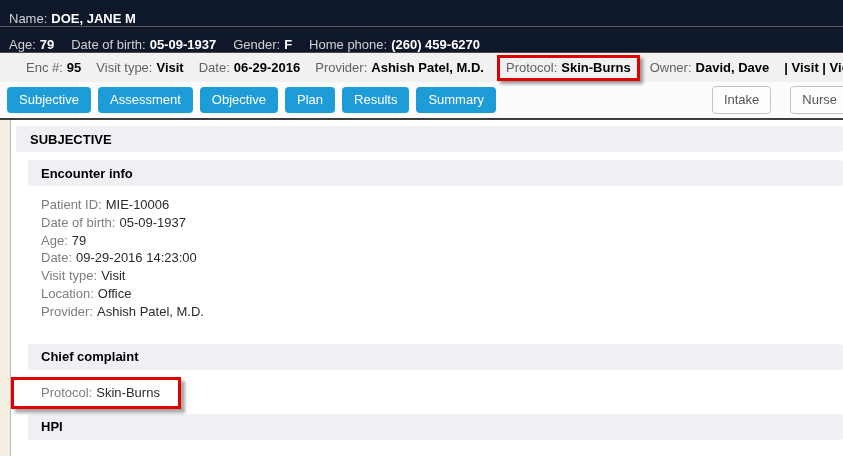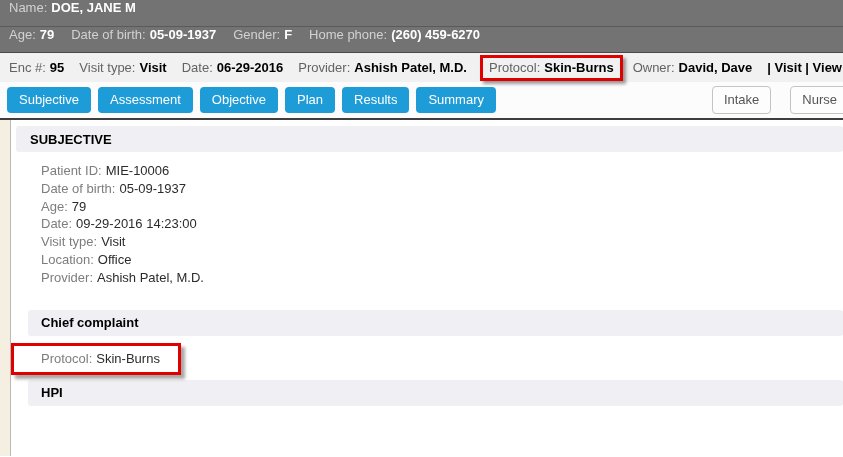--- a/index.html
+++ b/index.html
@@ -6,40 +6,40 @@
   html, body { width: 843px; height: 457px; overflow: hidden; }
   body {
     font-family: "Liberation Sans", "DejaVu Sans", sans-serif;
     font-size: 13px;
     background: #ffffff;
     color: #222;
   }
 
   
   .bar-dark {
-    background: #737373;
-    display: flex;
-    align-items: flex-start;
+    background: #0f172a;
+    display: flex;
+    align-items: flex-end;
     padding-left: 9px;
     color: #fff;
   }
   .bar-name { height: 27px; border-bottom: 1px solid #5a5a5a; }
   .bar-demo { height: 25px; }
   .bar-dark .lbl { color: #d2d2d2; margin-right: 4px; }
   .bar-dark .val { color: #ffffff; font-weight: bold; }
   .bar-demo .pair { margin-right: 17px; white-space: nowrap; }
 
   
   .bar-enc {
     height: 30px;
     background: #f1f1f1;
     border-top: 1px solid #4a4a4a;
     display: flex;
     align-items: center;
-    padding-left: 9px;
+    padding-left: 26px;
     white-space: nowrap;
   }
   .bar-enc .pair { margin-right: 15px; }
   .bar-enc .lbl { color: #636363; margin-right: 4px; }
   .bar-enc .val { color: #000; font-weight: bold; }
   .red-box-inline {
     border: 3px solid #e10000;
     padding: 2px 6px 3px 6px;
     margin-right: 10px;
     margin-left: -2px;
@@ -193,20 +193,23 @@
 </div>
 
 <div class="content-wrap">
   <div class="left-strip"></div>
   <div class="main">
 
     <div class="section-bar bar-subjective">
       <span>SUBJECTIVE</span>
     </div>
 
+    <div class="section-bar bar-sub2 bar-encinfo">
+      <span>Encounter info</span>
+    </div>
 
     <div class="info-block">
       <div class="info-line">
         <span class="lbl">Patient ID:</span><span class="val">MIE-10006</span>
       </div>
       <div class="info-line">
         <span class="lbl">Date of birth:</span><span class="val">05-09-1937</span>
       </div>
       <div class="info-line">
         <span class="lbl">Age:</span><span class="val">79</span>

